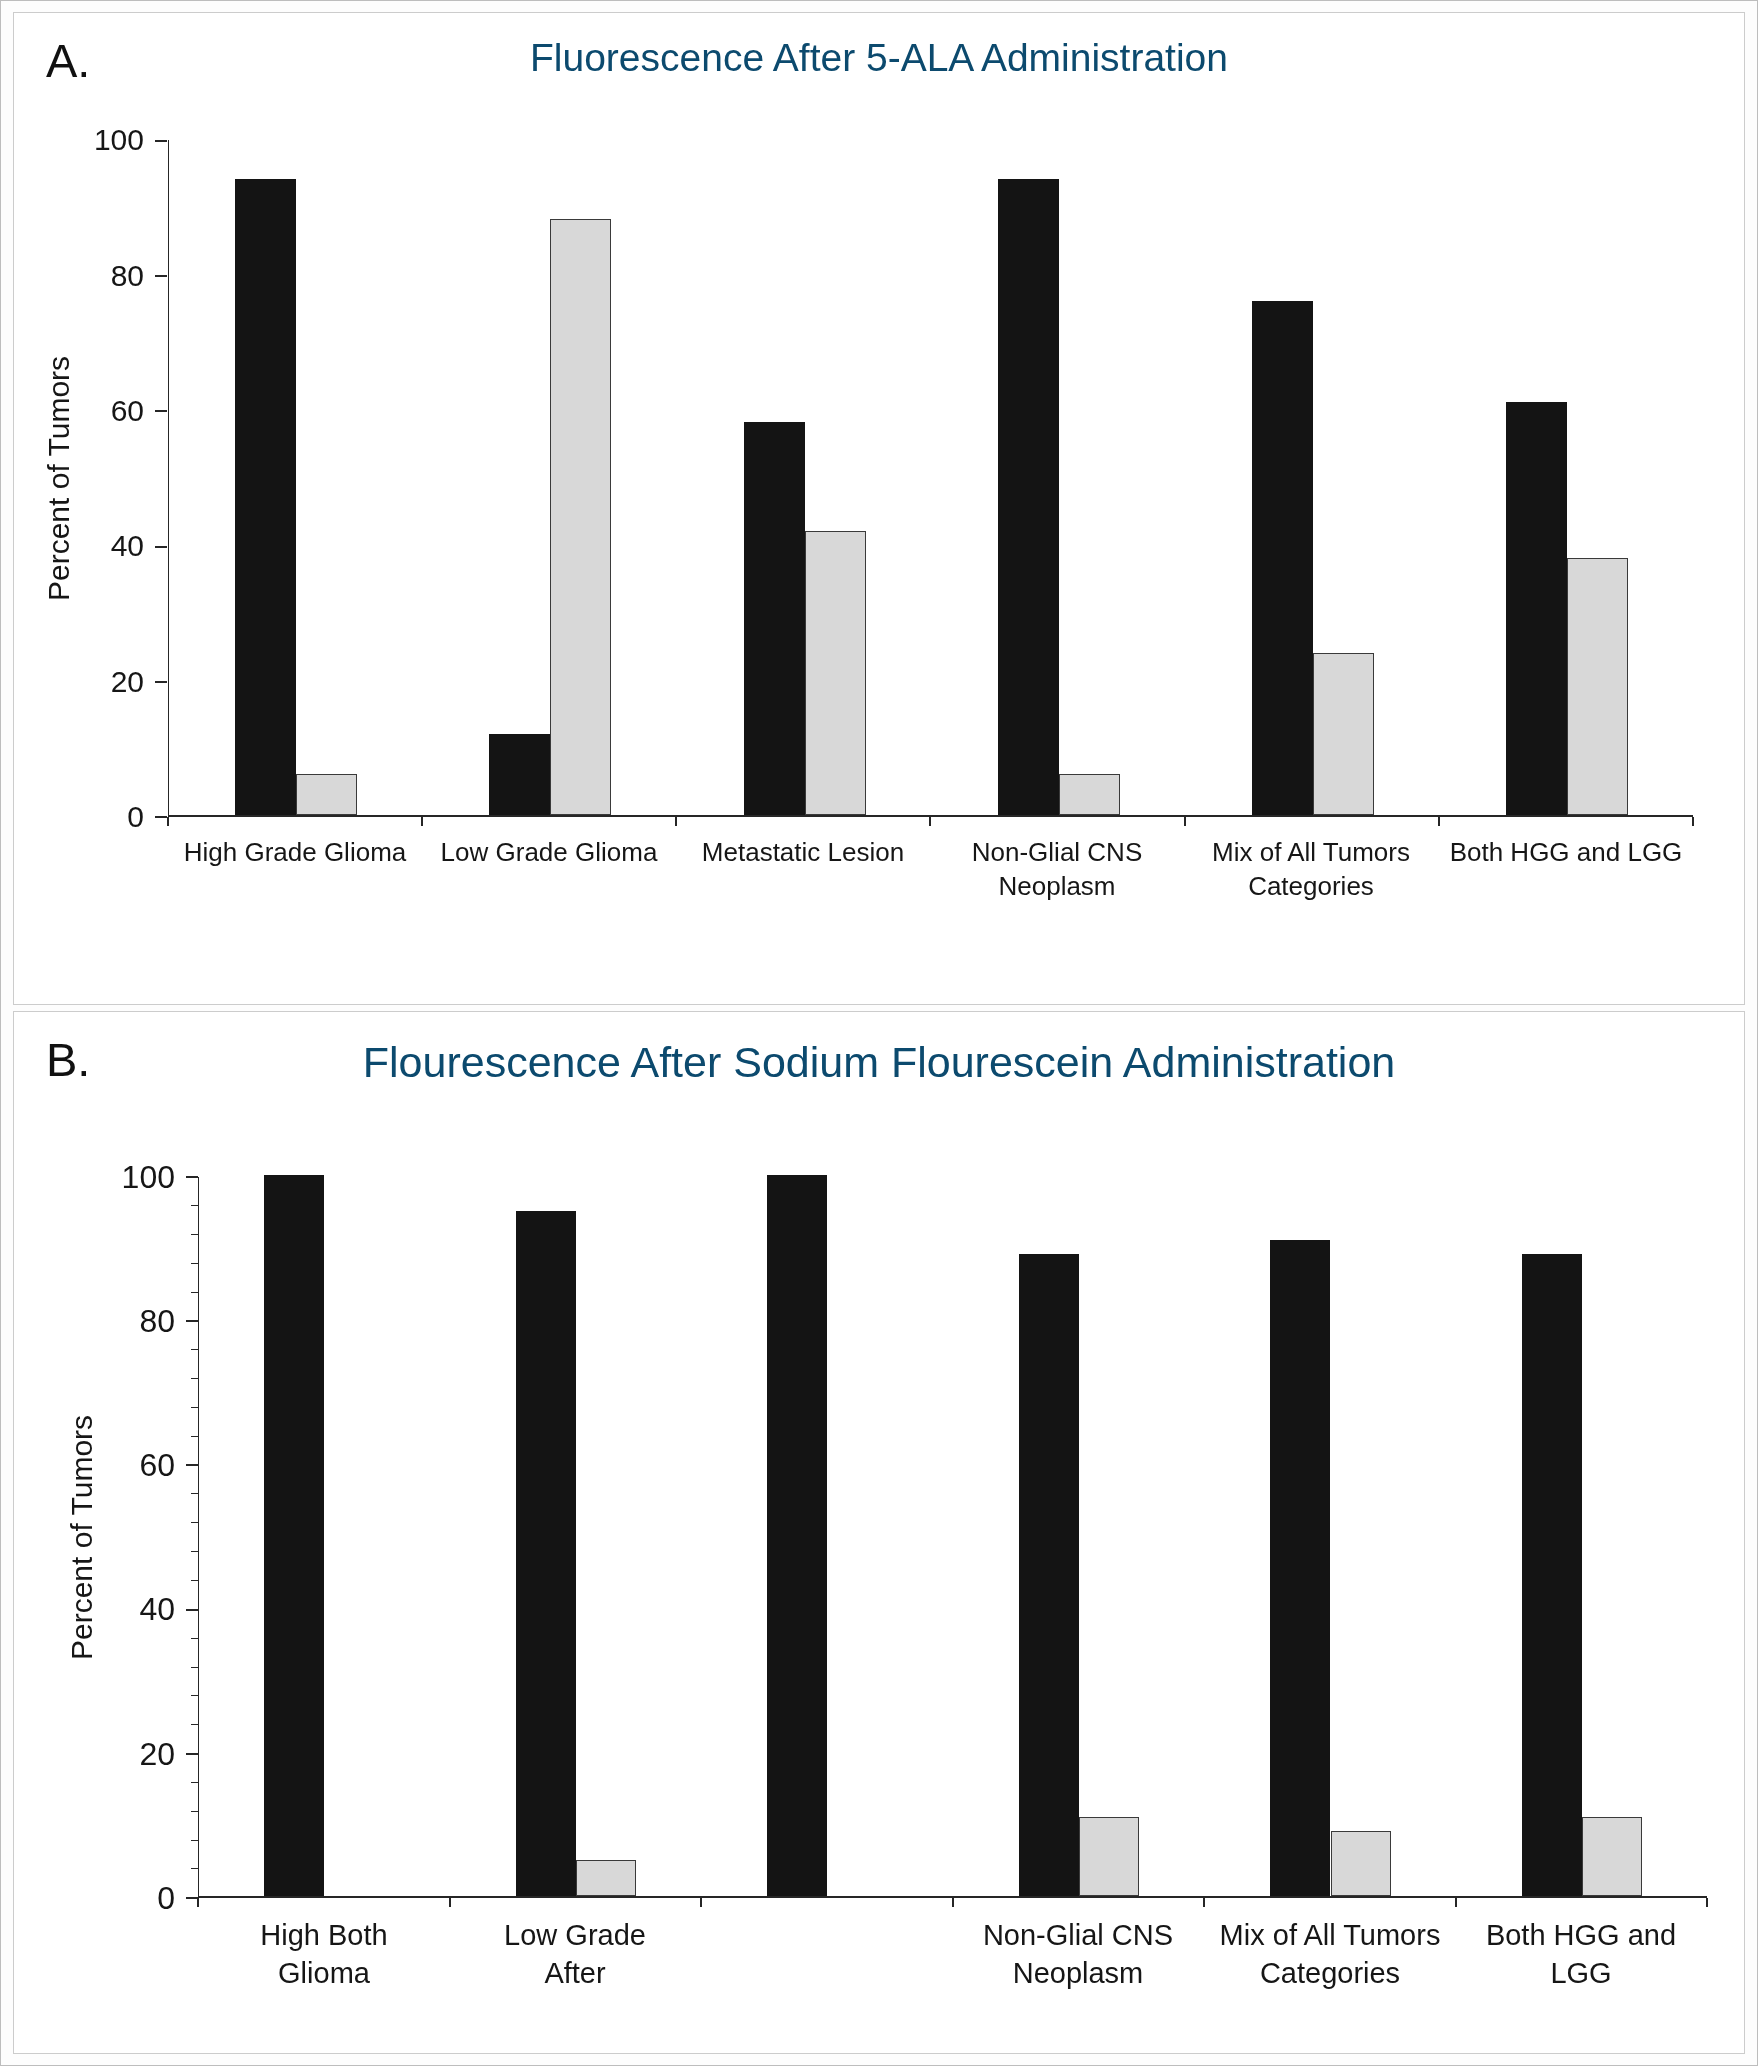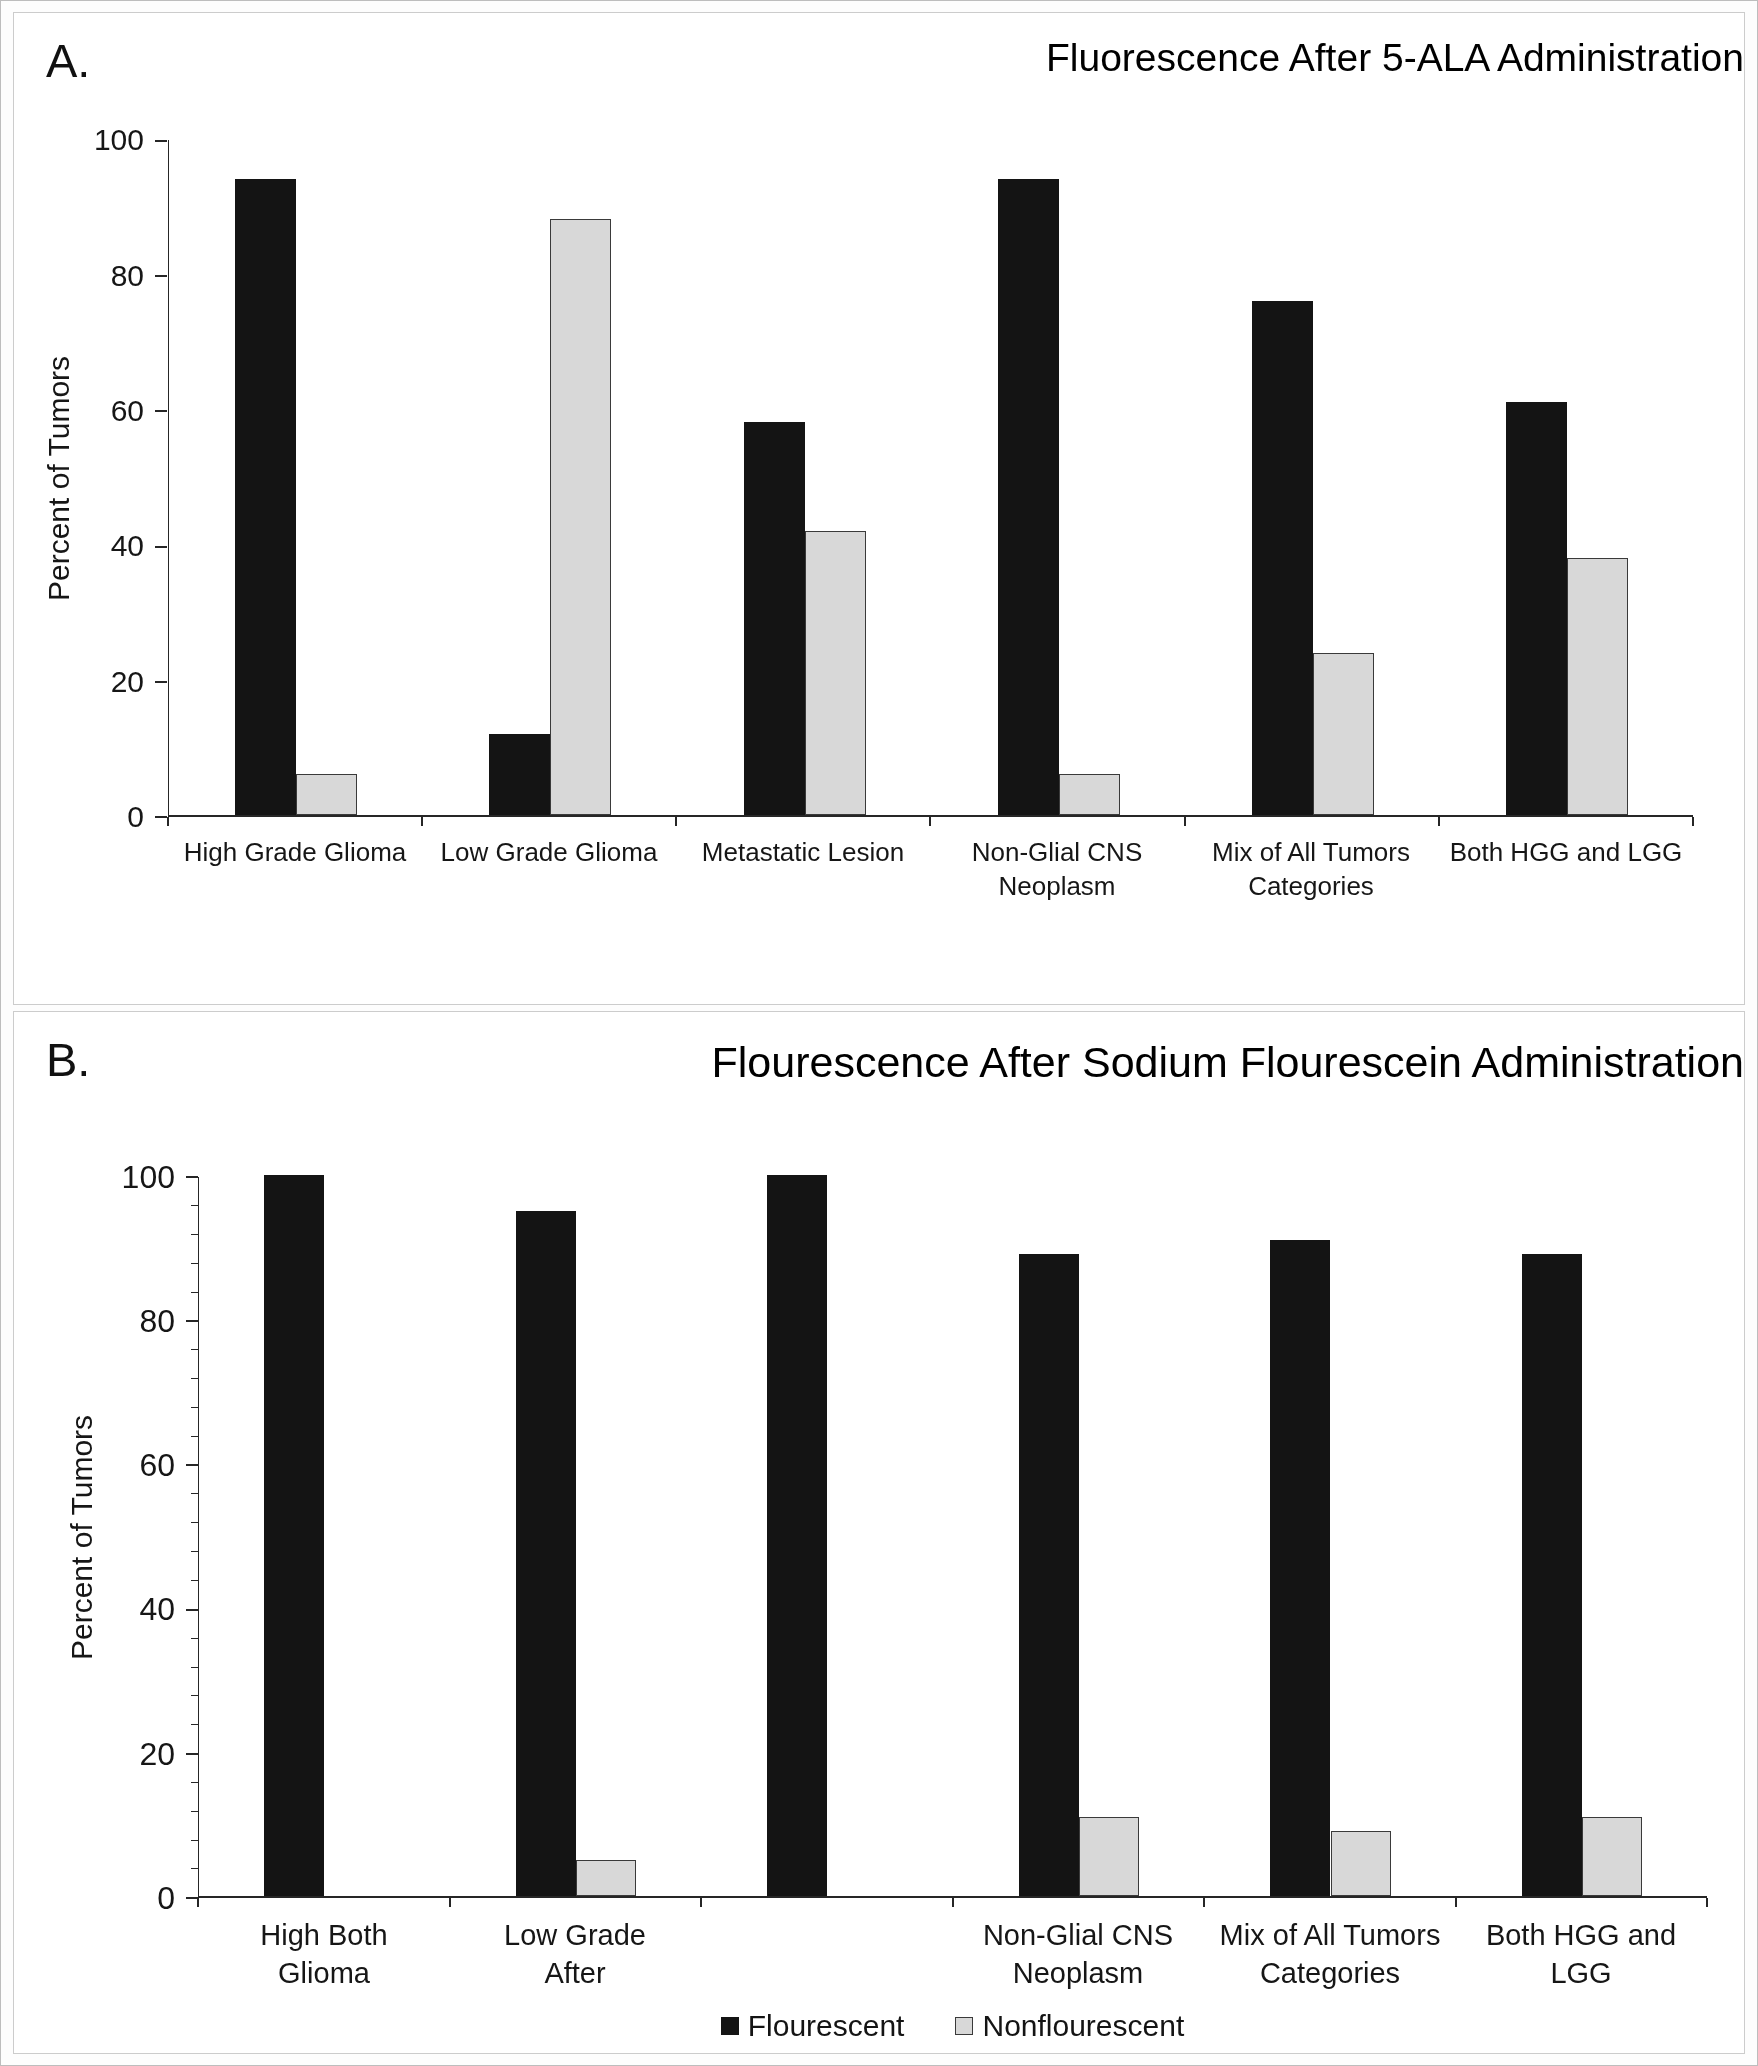--- a/index.html
+++ b/index.html
@@ -34,21 +34,21 @@
     --xlt:904px; --lgt:997px;
     --tickfont:32px; --catfont:29px; --legfont:30px; --titlefont:43px;
     --ylabel-left:51px; --titletop:26px;
   }
   .panel-letter {
     position:absolute; left:32px; top:20px;
     font-size:47px; font-weight:500; color:#111;
   }
   .title {
     position:absolute; left:0; right:0; top:var(--titletop);
-    text-align:right; font-size:var(--titlefont); font-weight:500; color:#000000;
+    text-align:center; font-size:var(--titlefont); font-weight:500; color:#0c4a6e;
   }
   .ylabel {
     position:absolute; left:var(--ylabel-left); top:var(--pt); height:var(--ph);
     writing-mode:vertical-rl; transform:rotate(180deg);
     display:flex; align-items:center; justify-content:center;
     font-size:30px; color:#161616;
   }
   .plot {
     position:absolute; left:var(--pl); top:var(--pt);
     width:var(--pw); height:var(--ph);
@@ -135,30 +135,20 @@
         <div class="bar" style="left: 65px; width: 60px; height: 721px; background: rgb(20, 20, 20);"></div>
         <div class="bar" style="left: 317px; width: 60px; height: 685px; background: rgb(20, 20, 20);"></div>
         <div class="bar" style="left: 377px; width: 60px; height: 36px; background: rgb(216, 216, 216); border: 1.5px solid rgb(58, 58, 58);"></div>
         <div class="bar" style="left: 568px; width: 60px; height: 721px; background: rgb(20, 20, 20);"></div>
         <div class="bar" style="left: 820px; width: 60px; height: 642px; background: rgb(20, 20, 20);"></div>
         <div class="bar" style="left: 880px; width: 60px; height: 79px; background: rgb(216, 216, 216); border: 1.5px solid rgb(58, 58, 58);"></div>
         <div class="bar" style="left: 1071px; width: 60px; height: 656px; background: rgb(20, 20, 20);"></div>
         <div class="bar" style="left: 1132px; width: 60px; height: 65px; background: rgb(216, 216, 216); border: 1.5px solid rgb(58, 58, 58);"></div>
         <div class="bar" style="left: 1323px; width: 60px; height: 642px; background: rgb(20, 20, 20);"></div>
         <div class="bar" style="left: 1383px; width: 60px; height: 79px; background: rgb(216, 216, 216); border: 1.5px solid rgb(58, 58, 58);"></div>
-      </div>
-    <div class="legend">
-        <div class="legend-item">
-          <span class="swatch" style="background: rgb(20, 20, 20);"></span>
-          <span>Flourescent</span>
-        </div>
-        <div class="legend-item">
-          <span class="swatch" style="background: rgb(216, 216, 216); border: 1.5px solid rgb(58, 58, 58);"></span>
-          <span>Nonflourescent</span>
-        </div>
       </div>
   <div class="tick" style="left: 172px; top: 885px; width: 12px; height: 1.5px;"></div>
       <div class="ytick-label" style="left: 75px; top: 886px;">0</div>
       <div class="tick" style="left: 172px; top: 741px; width: 12px; height: 1.5px;"></div>
       <div class="ytick-label" style="left: 75px; top: 742px;">20</div>
       <div class="tick" style="left: 172px; top: 597px; width: 12px; height: 1.5px;"></div>
       <div class="ytick-label" style="left: 75px; top: 597px;">40</div>
       <div class="tick" style="left: 172px; top: 452px; width: 12px; height: 1.5px;"></div>
       <div class="ytick-label" style="left: 75px; top: 453px;">60</div>
       <div class="tick" style="left: 172px; top: 308px; width: 12px; height: 1.5px;"></div>

